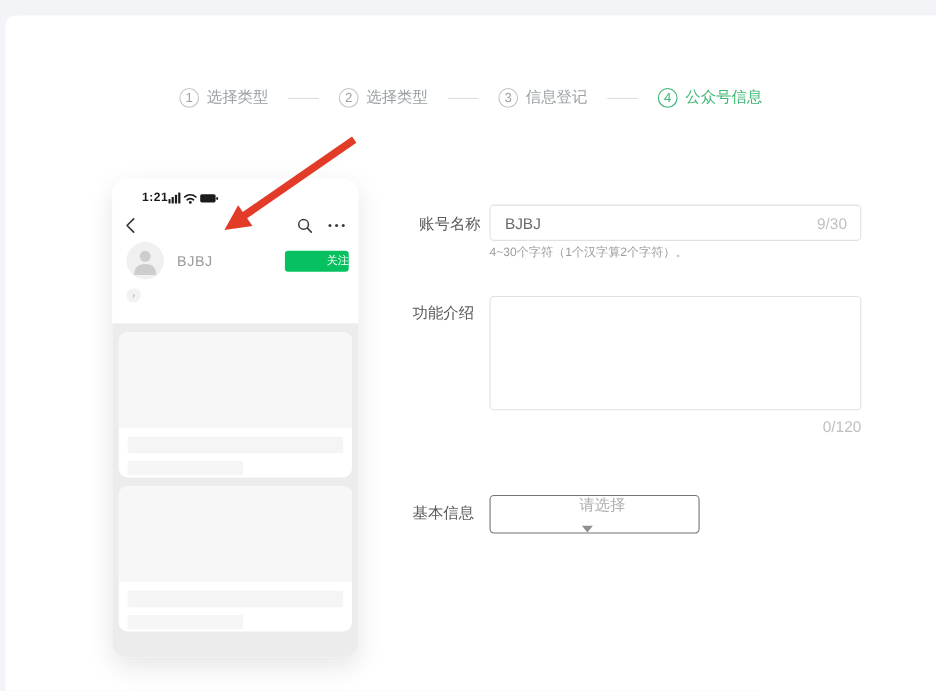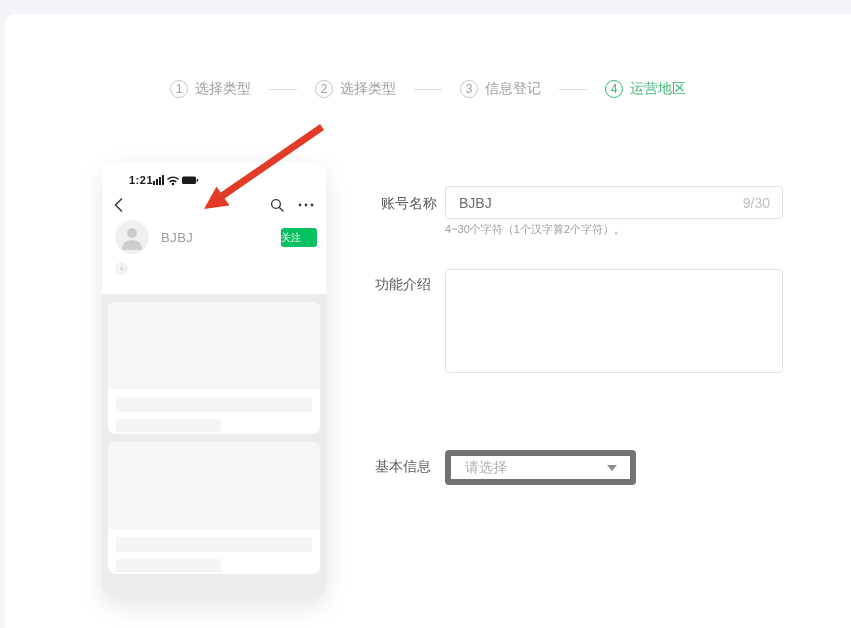--- a/index.html
+++ b/index.html
@@ -51,23 +51,23 @@
   .phone-profile{
     position:absolute;top:57px;left:13px;right:9px;height:36px;
     display:flex;align-items:center;
   }
   .avatar{
     width:34px;height:34px;border-radius:50%;background:#f0f0f0;
     display:flex;align-items:flex-end;justify-content:center;overflow:hidden;
   }
   .phone-name{margin-left:12px;font-size:13px;color:#9b9b9b;letter-spacing:0.5px;}
   .follow-btn{
-    margin-left:auto;width:36px;height:19px;border:none;border-radius:3px;
+    margin-left:auto;width:58px;height:19px;border:none;border-radius:3px;
     background:#07c160;color:#ffffff;font-size:10px;line-height:19px;
-    text-align:left;padding:0;cursor:pointer;
+    text-align:right;padding:0;cursor:pointer;
     font-family:"Liberation Sans","DejaVu Sans",sans-serif;
   }
   .expand-badge{
     position:absolute;top:100px;left:13px;width:13px;height:13px;border-radius:50%;
     background:#f2f2f2;color:#a8a8a8;font-size:8px;
     display:flex;align-items:center;justify-content:center;
   }
   .phone-feed{
     position:absolute;top:132px;left:0;right:0;bottom:0;
     background:#ececec;padding:8px 6px;box-sizing:border-box;
@@ -100,22 +100,22 @@
   }
   .textarea-wrap textarea{
     width:100%;height:100%;border:none;outline:none;resize:none;
     box-sizing:border-box;padding:8px 12px;font-size:14px;color:#6b6b6b;
     font-family:"Liberation Sans","DejaVu Sans",sans-serif;background:transparent;
   }
   .counter-below{position:absolute;left:440px;top:366px;width:338px;text-align:right;
     font-size:14px;color:#bfbfbf;}
   .select-box{
     position:absolute;left:440px;top:436px;width:191px;height:35px;
-    border:6px solid #737373;border-radius:4px;box-sizing:border-box;background:#fff;
-    display:flex;align-items:center;cursor:pointer;
+    border:1px solid #737373;border-radius:4px;box-sizing:border-box;background:#fff;
+    display:flex;align-items:center;cursor:pointer;flex-direction:column;
   }
   .select-box .select-value{flex:1;font-size:14px;color:#b0b0b0;padding-left:14px;}
   .select-caret{
     width:0;height:0;border-left:5px solid transparent;border-right:5px solid transparent;
     border-top:6px solid #8f8f8f;margin-right:13px;
   }
 
   
   .arrow-overlay{position:absolute;left:0;top:0;width:851px;height:628px;pointer-events:none;}
 </style>
@@ -135,21 +135,21 @@
       <span class="step-label">选择类型</span>
     </div>
     <div class="step-dash"></div>
     <div class="step">
       <span class="step-circle">3</span>
       <span class="step-label">信息登记</span>
     </div>
     <div class="step-dash"></div>
     <div class="step active">
       <span class="step-circle">4</span>
-      <span class="step-label">运营地区</span>
+      <span class="step-label">公众号信息</span>
     </div>
   </div>
 
   <div class="phone">
     <div class="phone-status">
       <span class="phone-time">1:21</span>
       <svg width="46" height="12" viewBox="0 0 46 12">
 
         <g fill="#1b1b1b">
           <rect x="0" y="7" width="2" height="4" rx="0.5"></rect>
@@ -224,20 +224,21 @@
   <div class="text-input-wrap">
     <input type="text" value="BJBJ" style="">
     <span class="char-counter">9/30</span>
   </div>
   <div class="helper" style="left:440px;top:208px;">4~30个字符（1个汉字算2个字符）。</div>
 
   <label class="form-label" style="left:370px;top:262px;">功能介绍</label>
   <div class="textarea-wrap">
     <textarea style=""></textarea>
   </div>
+  <div class="counter-below">0/120</div>
 
   <label class="form-label" style="left:370px;top:444px;">基本信息</label>
   <div class="select-box">
     <span class="select-value">请选择</span>
     <span class="select-caret"></span>
   </div>
 
 </div>
 
 <svg class="arrow-overlay" viewBox="0 0 851 628">

